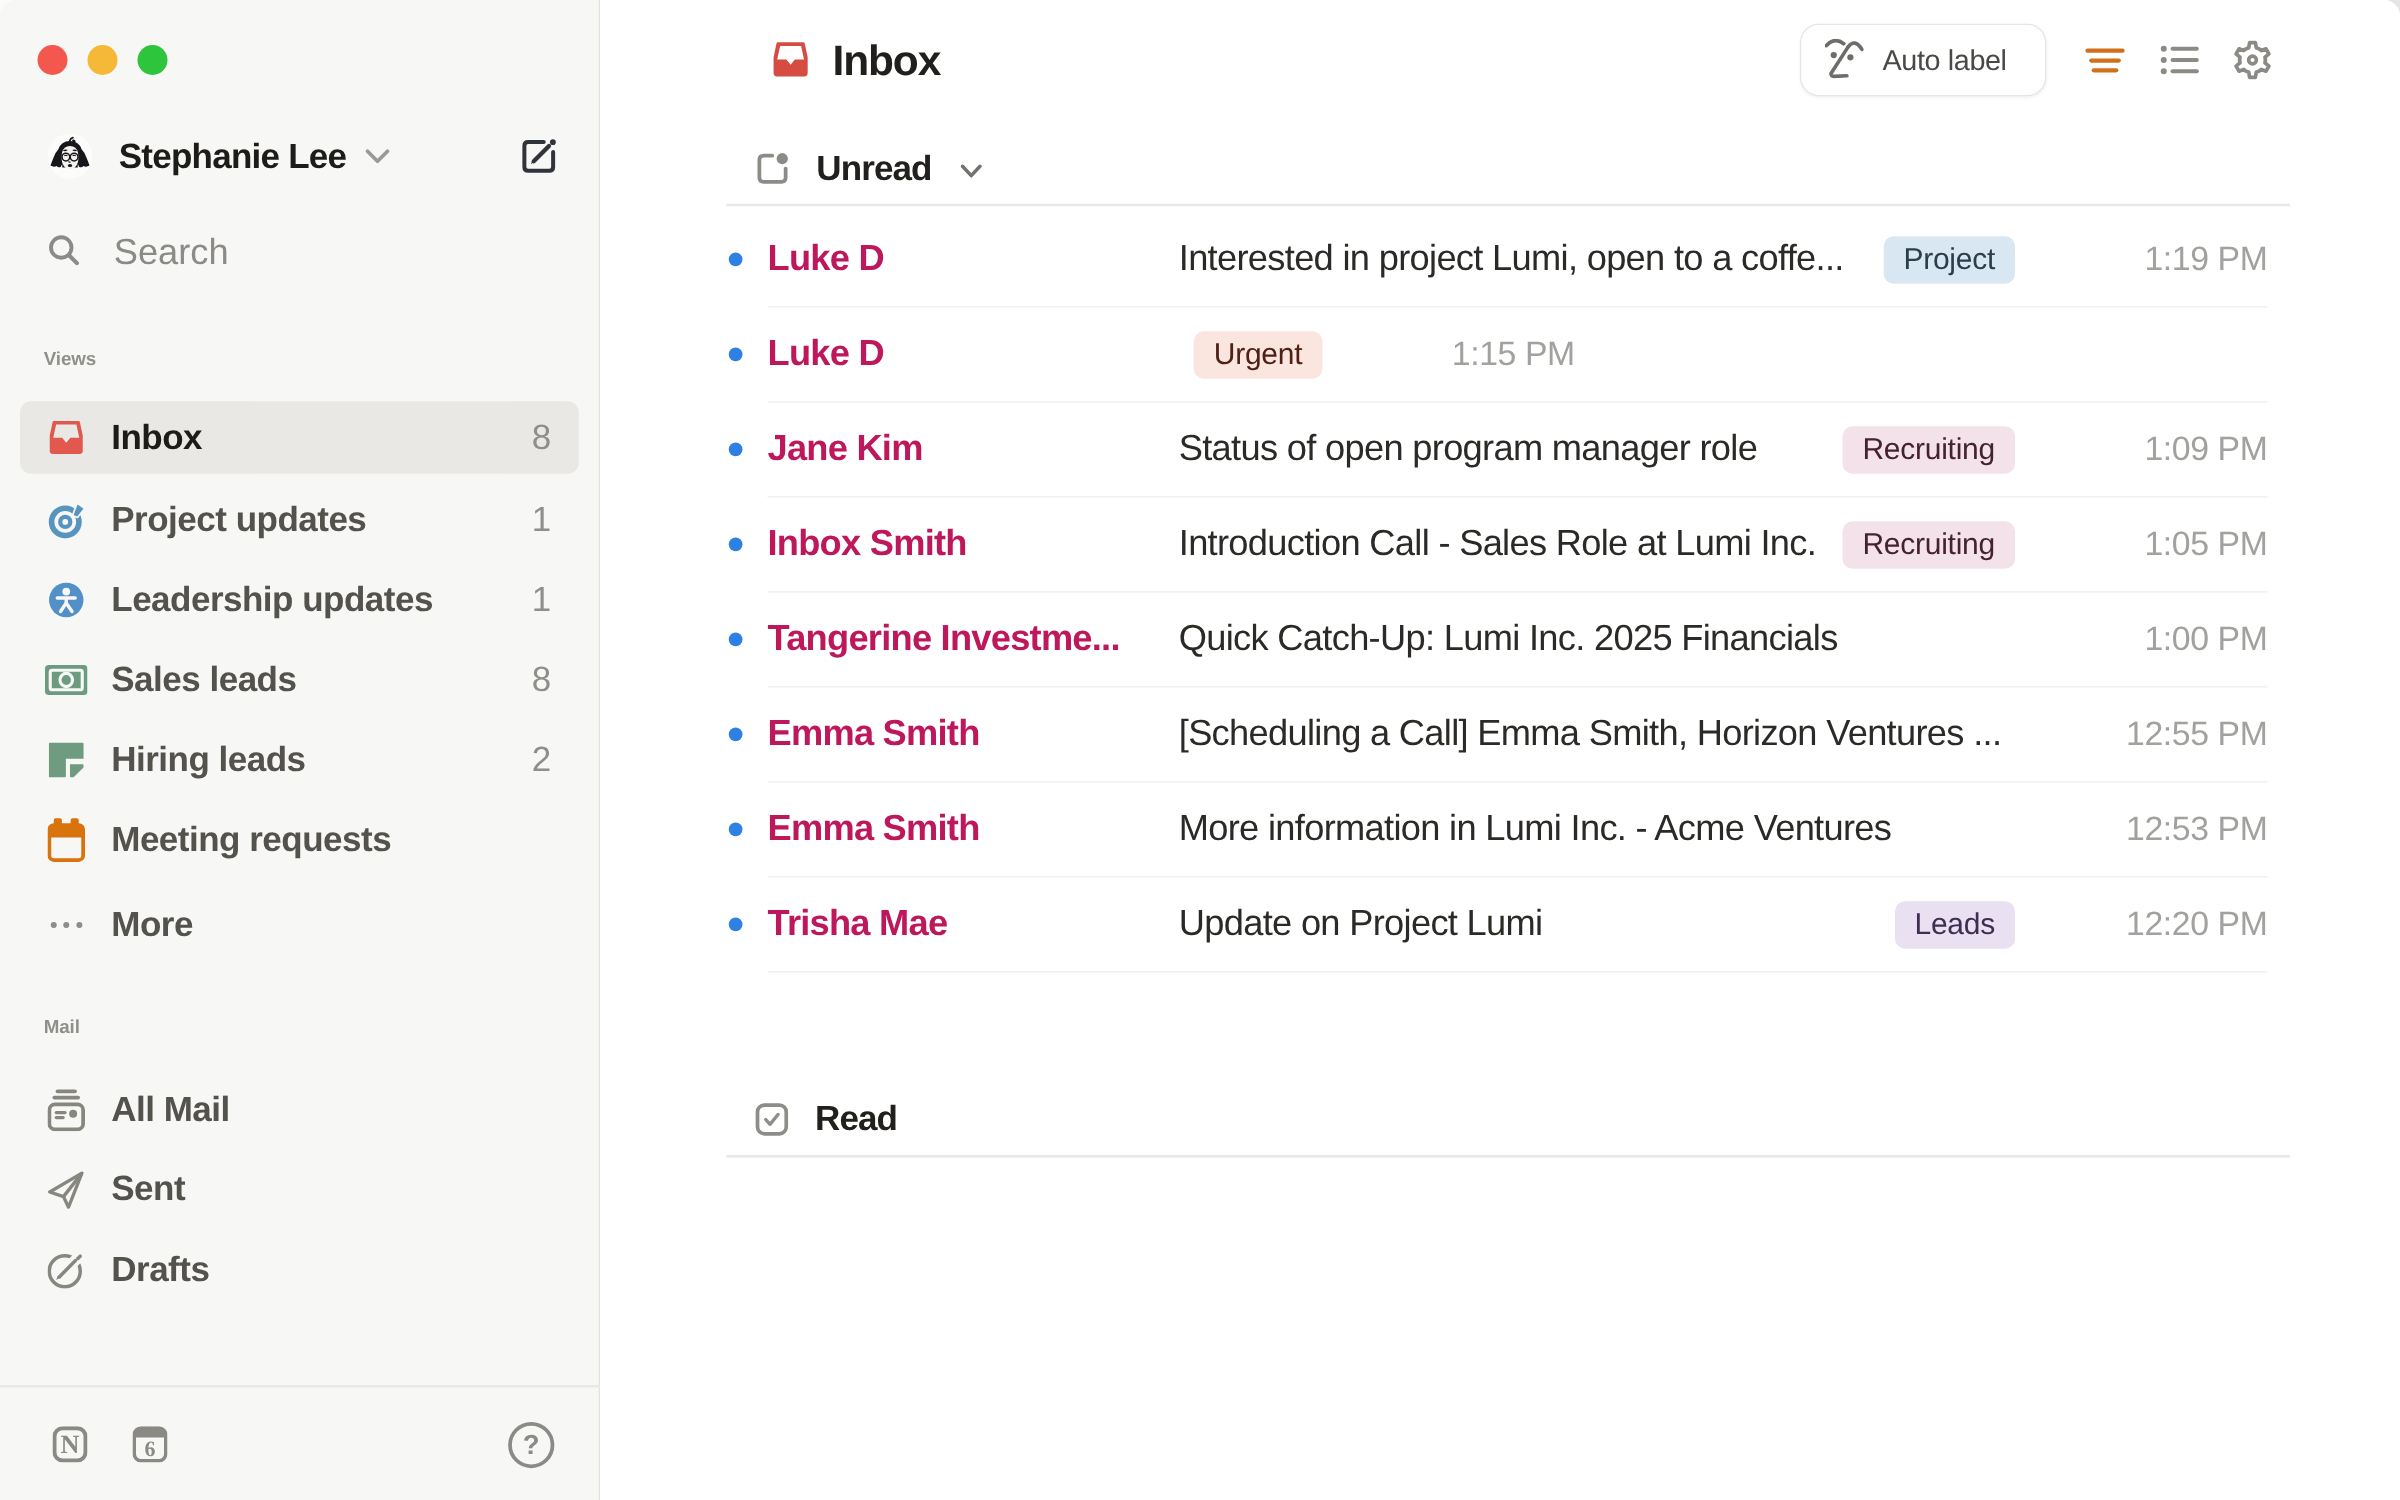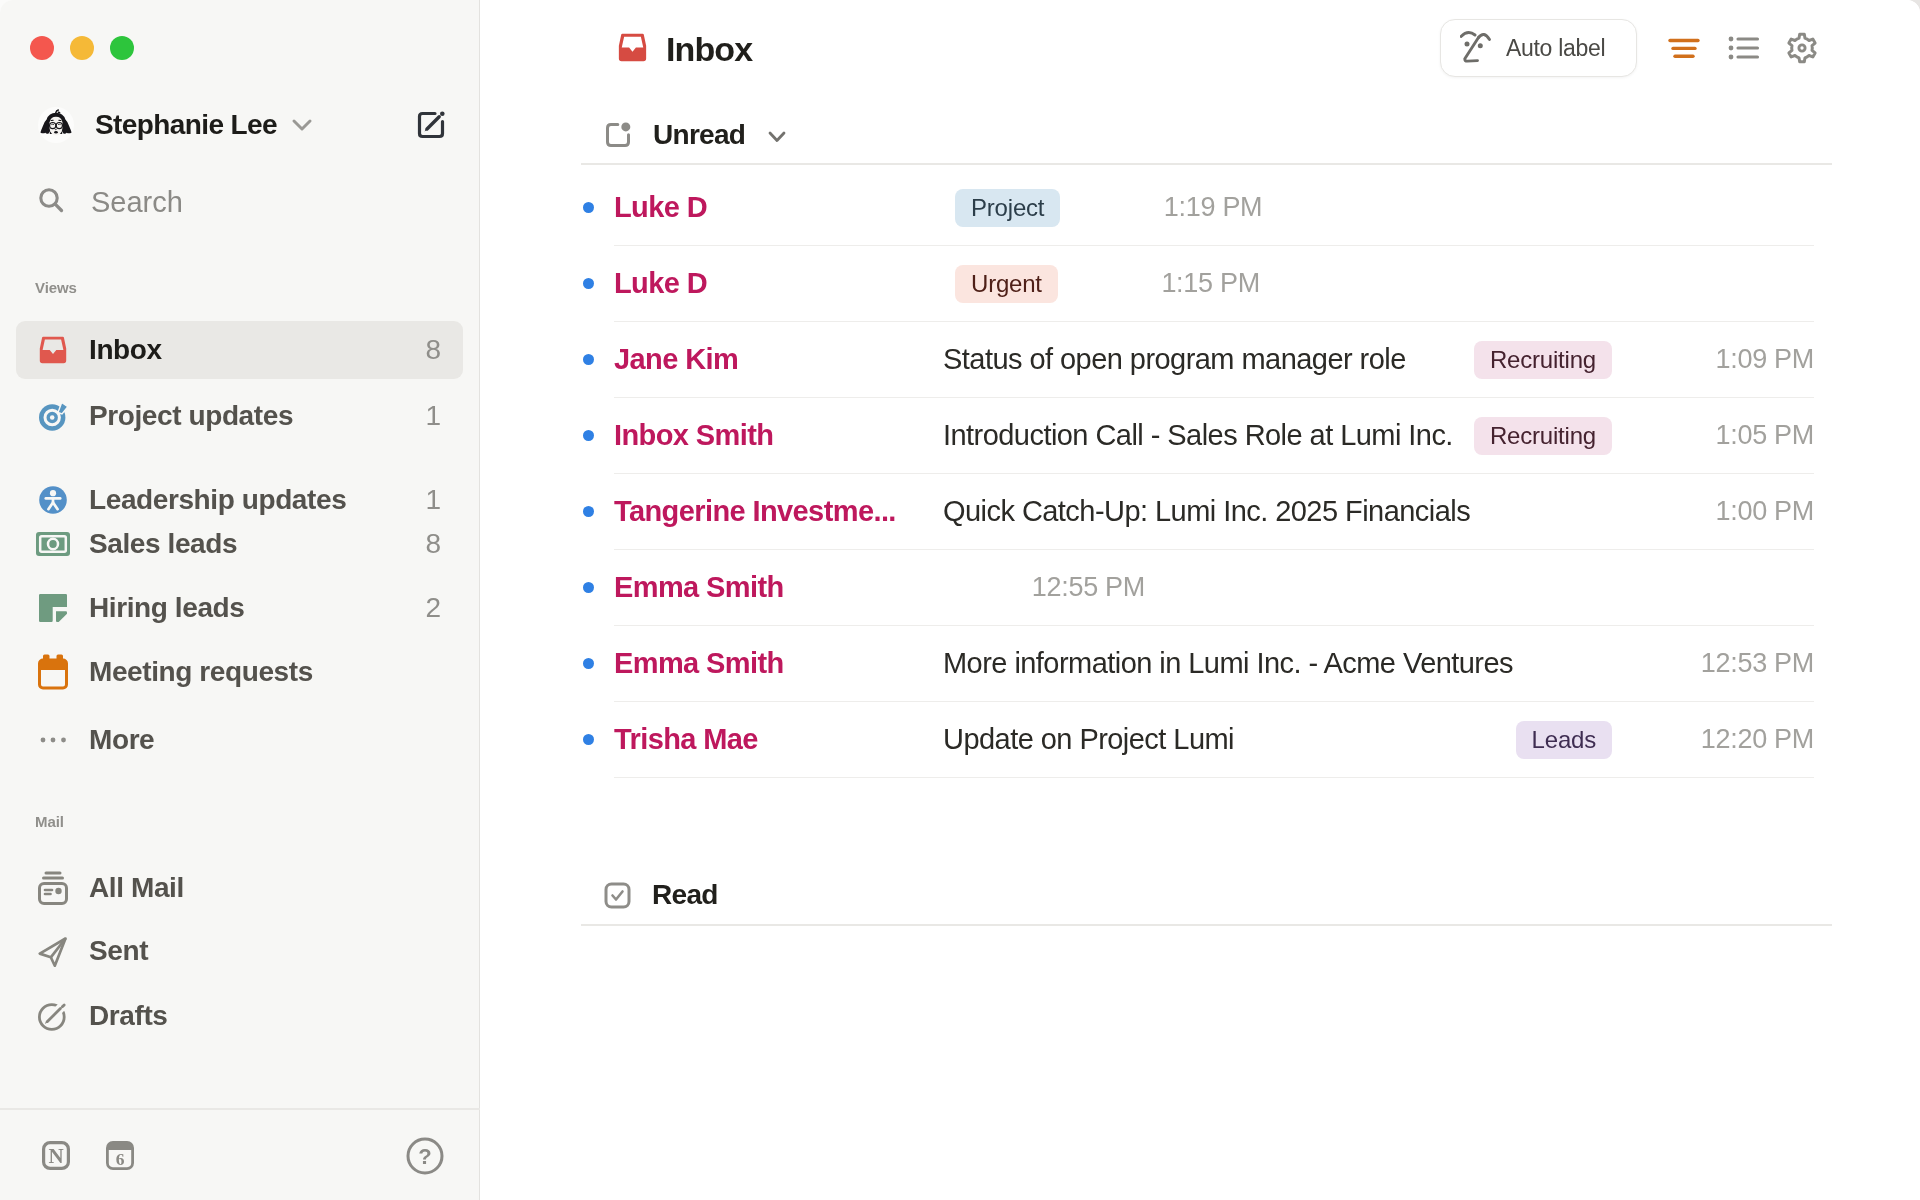--- a/index.html
+++ b/index.html
@@ -98,21 +98,21 @@
           <svg width="30" height="30" viewBox="0 0 30 30">
  <circle cx="14.2" cy="16.5" r="13.2" fill="#5795c0"></circle>
  <path d="M20,11.5 L23.7,1.5 L29.8,5.8 L24,13 Z" fill="#5795c0" stroke="#f7f7f5" stroke-width="1.4"></path>
  <circle cx="14.2" cy="16.5" r="7.2" fill="none" stroke="#f7f7f5" stroke-width="3"></circle>
  <circle cx="14.2" cy="16.5" r="2.3" fill="#f7f7f5"></circle>
           </svg>
         </span>
         <span class="lbl">Project updates</span>
         <span class="cnt">1</span>
     </div>
-    <div class="navitem" style="top:468px;text-align:center;">
+    <div class="navitem" style="top:448px;text-align:center;">
       <span class="ic" id="ic-access">
           <svg width="30" height="30" viewBox="0 0 30 30">
  <circle cx="15" cy="15" r="13.8" fill="#5390c8"></circle>
  <circle cx="15" cy="8.2" r="3.1" fill="#f7f7f5"></circle>
  <path d="M7.8,13.4 H22.2" stroke="#f7f7f5" stroke-width="2.7" stroke-linecap="round"></path>
  <path d="M15,13 V17.8" stroke="#f7f7f5" stroke-width="2.7"></path>
  <path d="M15,17.4 L10.4,24.2 M15,17.4 L19.6,24.2" stroke="#f7f7f5" stroke-width="2.7" stroke-linecap="round"></path>
           </svg>
         </span>
         <span class="lbl">Leadership updates</span>
@@ -260,20 +260,21 @@
       <svg style="margin-left:22px; margin-top:4px;" width="20" height="14" viewBox="0 0 20 14">
         <path d="M3,3 L10,10.5 L17,3" fill="none" stroke="#73726e" stroke-width="2.8" stroke-linecap="round" stroke-linejoin="round"></path>
       </svg>
     </div>
     <div class="divider" style="top:163px;"></div>
 
     <div id="rows">
         <div class="row" style="top:170px;">
           <span class="dot"></span>
           <span class="sender">Luke D</span>
+          <span class="subject">Interested in project Lumi, open to a coffe...</span>
           <span class="chip blue">Project</span>
           <span class="time">1:19 PM</span>
         </div>
         <div class="row" style="top:246px;">
           <span class="dot"></span>
           <span class="sender">Luke D</span>
           <span class="chip red">Urgent</span>
           <span class="time">1:15 PM</span>
         </div>
         <div class="row" style="top:322px;">
@@ -292,20 +293,21 @@
         </div>
         <div class="row" style="top:474px;">
           <span class="dot"></span>
           <span class="sender">Tangerine Investme...</span>
           <span class="subject">Quick Catch-Up: Lumi Inc. 2025 Financials</span>
           <span class="time">1:00 PM</span>
         </div>
         <div class="row" style="top:550px;">
           <span class="dot"></span>
           <span class="sender">Emma Smith</span>
+          <span class="subject">[Scheduling a Call] Emma Smith, Horizon Ventures ...</span>
           <span class="time">12:55 PM</span>
         </div>
         <div class="row" style="top:626px;">
           <span class="dot"></span>
           <span class="sender">Emma Smith</span>
           <span class="subject">More information in Lumi Inc. - Acme Ventures</span>
           <span class="time">12:53 PM</span>
         </div>
         <div class="row" style="top:702px;">
           <span class="dot"></span>

